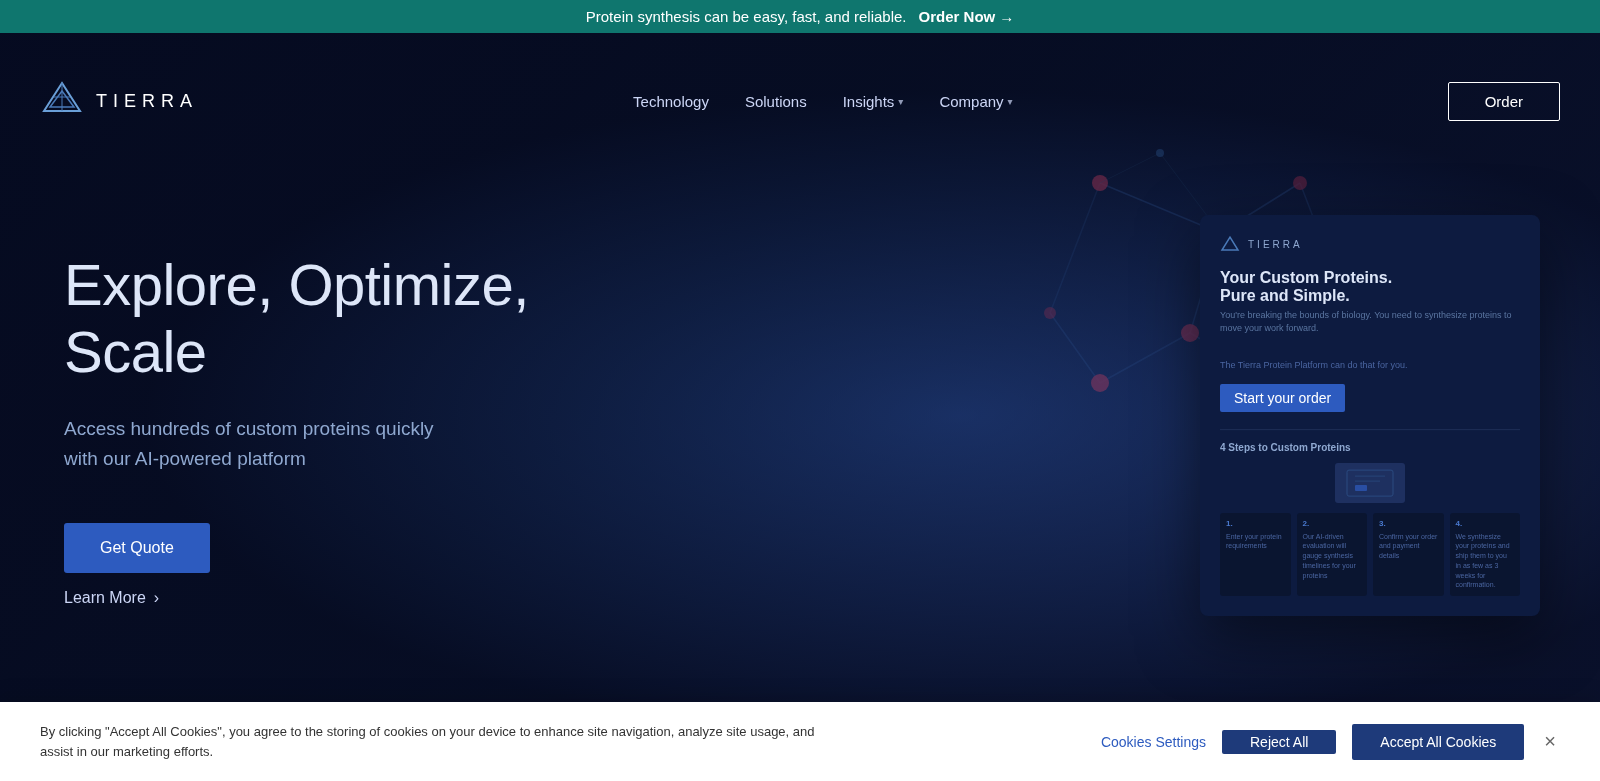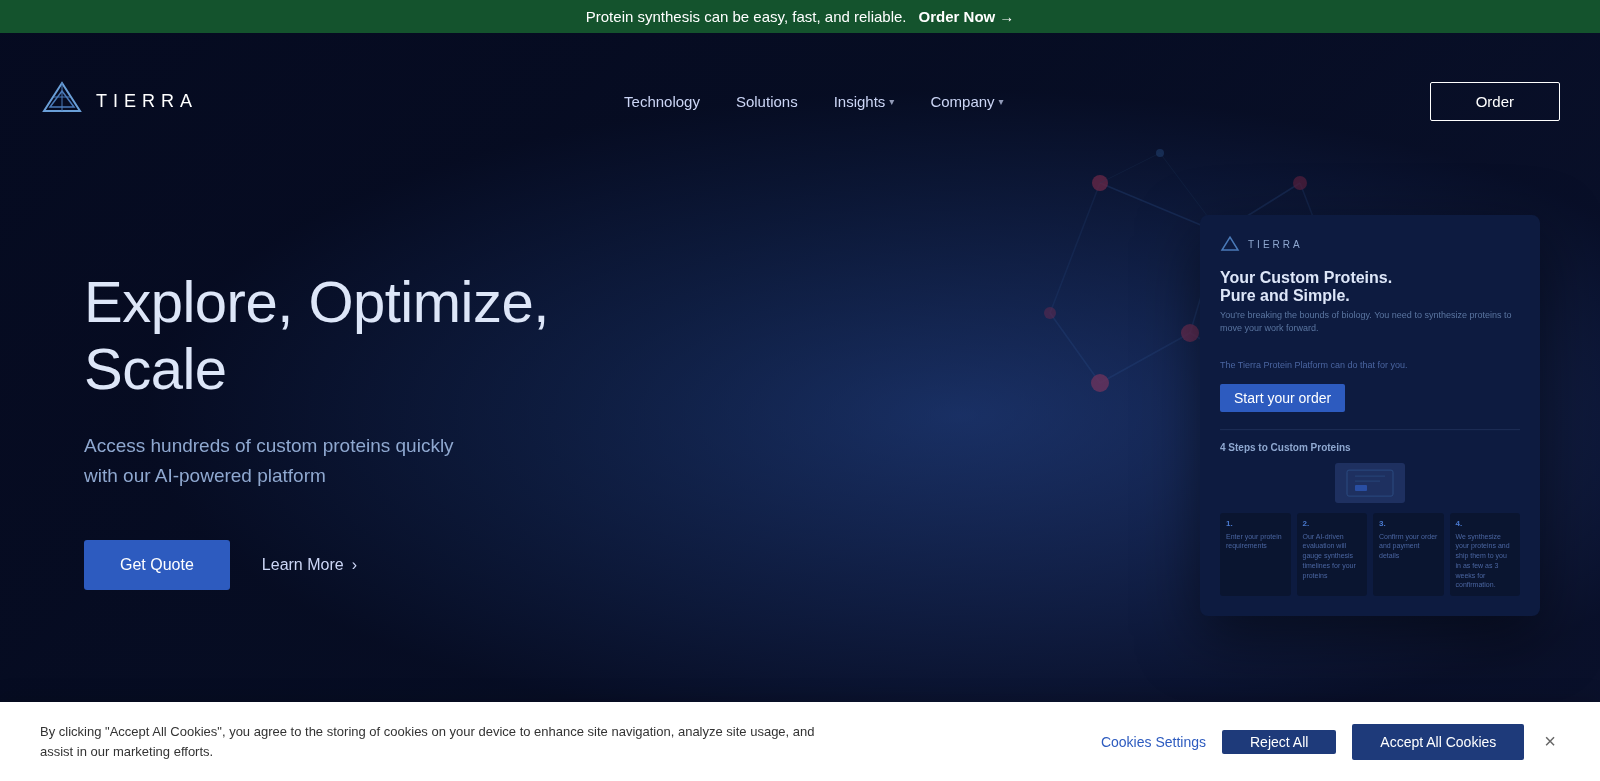--- a/index.html
+++ b/index.html
@@ -1,20 +1,20 @@
 <!DOCTYPE html>
 <html><head>
   <meta charset="utf-8">
   <style>
     * { margin: 0; padding: 0; box-sizing: border-box; }
     body { font-family: -apple-system, BlinkMacSystemFont, 'Segoe UI', sans-serif; background: #fff; overflow-x: hidden; }
 
     
     .top-banner {
-      background: #14532d;
+      background: #0f766e;
       color: #fff;
       text-align: center;
       padding: 8px 20px;
       font-size: 15px;
       display: flex;
       align-items: center;
       justify-content: center;
       gap: 12px;
     }
     .top-banner a {
@@ -71,21 +71,21 @@
       gap: 4px;
     }
     .nav-links li a .chevron {
       font-size: 10px;
       opacity: 0.7;
     }
     .nav-order-btn {
       border: 1.5px solid #fff;
       color: #fff;
       background: transparent;
-      padding: 10px 45px;
+      padding: 10px 36px;
       font-size: 15px;
       cursor: pointer;
       border-radius: 2px;
       text-decoration: none;
     }
 
     
     .hero {
       position: relative;
       width: 100%;
@@ -96,43 +96,44 @@
       align-items: center;
     }
     .hero-bg-overlay {
       position: absolute;
       inset: 0;
       background: radial-gradient(ellipse at 60% 50%, rgba(30,60,120,0.5) 0%, rgba(5,10,30,0.85) 60%);
     }
     .hero-content {
       position: relative;
       z-index: 10;
-      padding: 0 84px;
+      padding: 0 64px;
       max-width: 700px;
       margin-top: 28px;
     }
     .hero-title {
       font-size: 58px;
       font-weight: 300;
       color: #dde6f8;
       line-height: 1.15;
       margin-bottom: 28px;
       letter-spacing: -0.5px;
     }
     .hero-subtitle {
       font-size: 19px;
       color: #8fa8d0;
       line-height: 1.6;
       margin-bottom: 48px;
       max-width: 520px;
     }
     .hero-buttons {
       display: flex;
-      align-items: center;
-      gap: 32px;
+      align-items: flex-start;
+      gap: 16px;
+      flex-direction: column;
     }
     .btn-quote {
       background: #2d5bbf;
       color: #fff;
       border: none;
       padding: 16px 36px;
       font-size: 16px;
       cursor: pointer;
       border-radius: 3px;
     }

